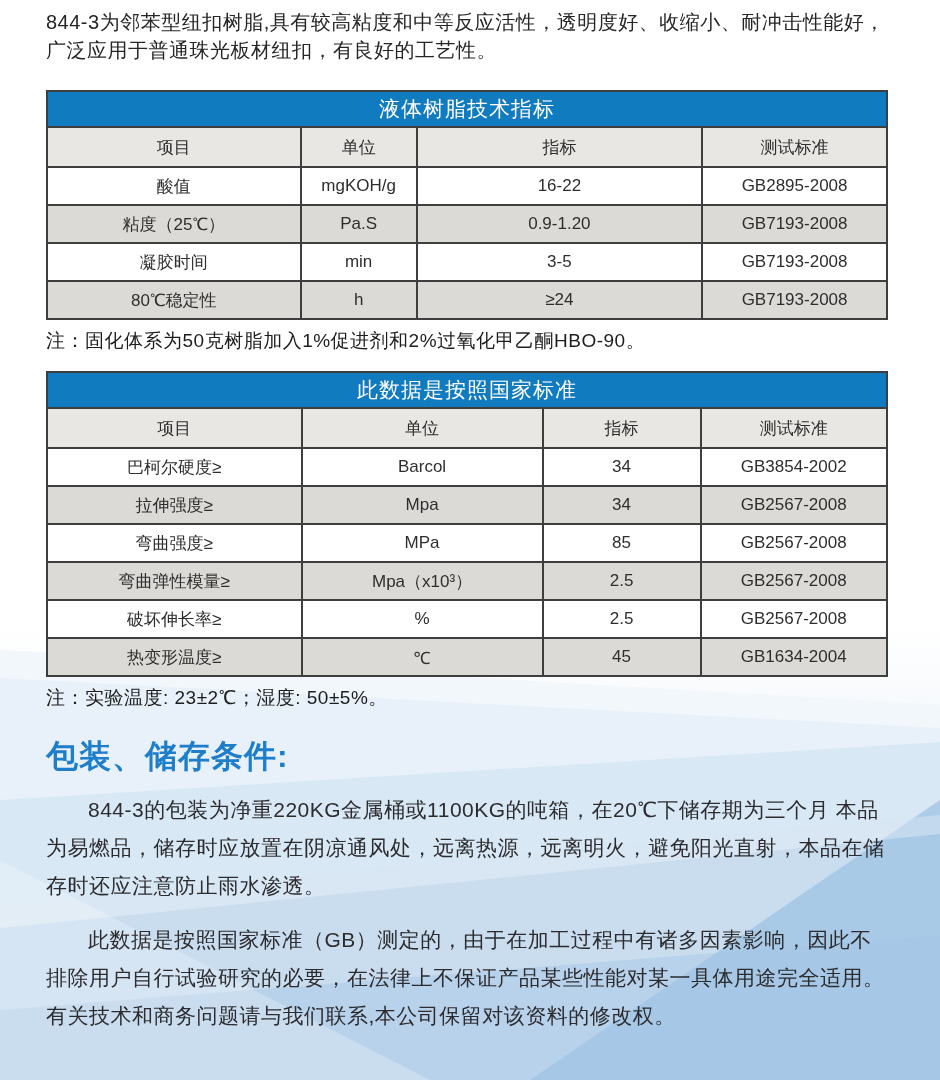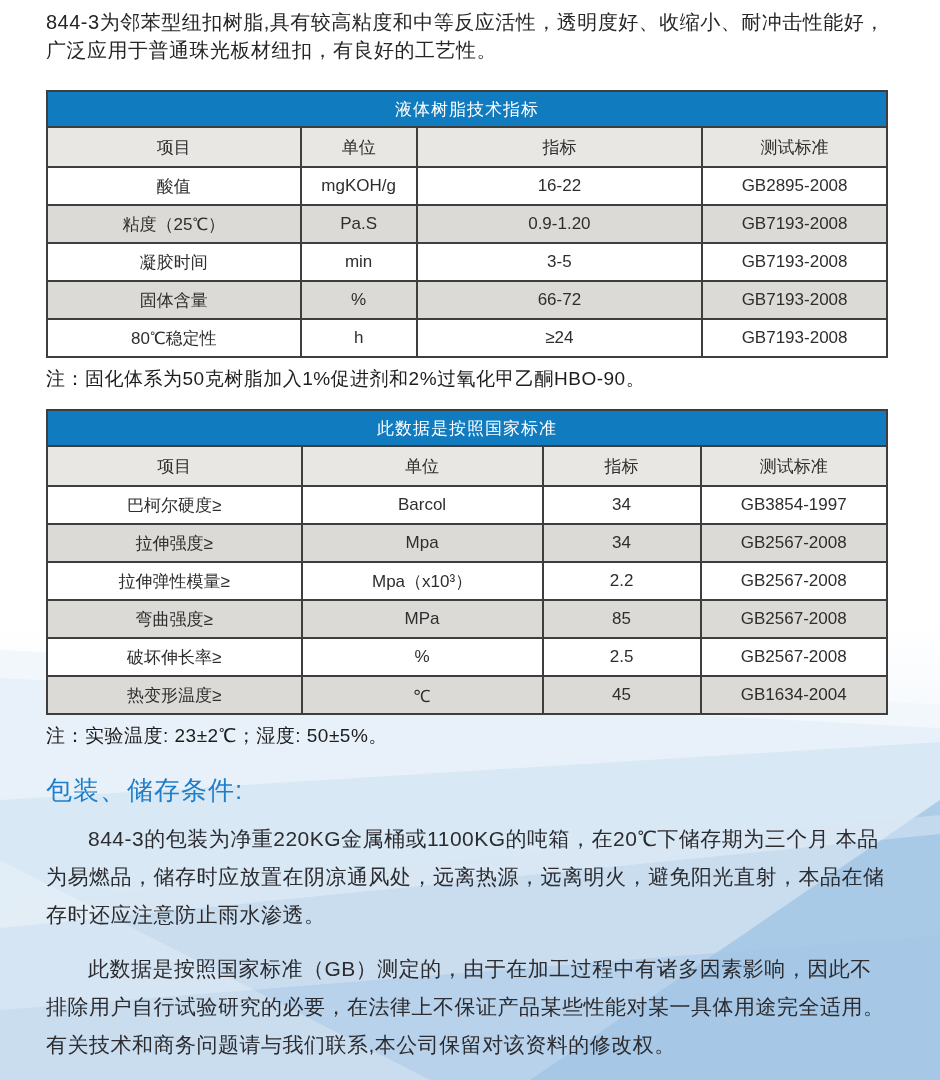--- a/index.html
+++ b/index.html
@@ -22,21 +22,21 @@
     font-size: 20px; line-height: 28px; color: #262626;
     font-weight: 500; letter-spacing: 0.5px;
     margin-bottom: 26px;
   }
 
   .tbl-wrap { width: 842px; }
   .tbl-title {
     width: 100%; height: 36px;
     background: #117bc0;
     border: 2px solid #3e3e3e; border-bottom: none;
-    color: #ffffff; font-size: 17px; font-weight: 500; letter-spacing: 1px;
+    color: #ffffff; font-size: 21px; font-weight: 500; letter-spacing: 1px;
     display: flex; align-items: center; justify-content: center;
   }
   table {
     width: 100%;
     border-collapse: collapse;
     table-layout: fixed;
     background: #ffffff;
   }
   th, td {
     border: 2px solid #3e3e3e;
@@ -60,21 +60,21 @@
   .t2 col:nth-child(4) { width: 22.2%; }
 
   .note {
     font-size: 19px; color: #1d1d1d; font-weight: 500;
     margin-top: 8px; letter-spacing: 0.5px;
   }
   .gap-before-t2 { margin-top: 17px; }
 
   .storage-heading {
     margin-top: 24px;
-    font-size: 26px; font-weight: normal; color: #1e7ec9;
+    font-size: 32px; font-weight: bold; color: #1e7ec9;
     letter-spacing: 1px;
   }
   .body-para {
     margin-top: 12px;
     font-size: 21px; line-height: 38px; color: #2c2c30;
     font-weight: 500; letter-spacing: 0.5px;
     text-indent: 2em;
     width: 846px;
   }
   .body-para + .body-para { margin-top: 16px; }
@@ -129,26 +129,20 @@
               <td>0.9-1.20</td>
               <td>GB7193-2008</td>
             </tr>
             <tr>
               <td>凝胶时间</td>
               <td>min</td>
               <td>3-5</td>
               <td>GB7193-2008</td>
             </tr>
             <tr>
-              <td>固体含量</td>
-              <td>%</td>
-              <td>66-72</td>
-              <td>GB7193-2008</td>
-            </tr>
-            <tr>
               <td>80℃稳定性</td>
               <td>h</td>
               <td>≥24</td>
               <td>GB7193-2008</td>
             </tr>
           </tbody>
       </table>
       <p class="note">注：固化体系为50克树脂加入1%促进剂和2%过氧化甲乙酮HBO-90。</p>
     </section>
 
@@ -167,38 +161,38 @@
             <th>单位</th>
             <th>指标</th>
             <th>测试标准</th>
           </tr>
         </thead>
         <tbody>
             <tr>
               <td>巴柯尔硬度≥</td>
               <td>Barcol</td>
               <td>34</td>
-              <td>GB3854-1997</td>
+              <td>GB3854-2002</td>
             </tr>
             <tr>
               <td>拉伸强度≥</td>
               <td>Mpa</td>
               <td>34</td>
               <td>GB2567-2008</td>
             </tr>
             <tr>
-              <td>拉伸弹性模量≥</td>
-              <td>Mpa（x10³）</td>
-              <td>2.2</td>
-              <td>GB2567-2008</td>
-            </tr>
-            <tr>
               <td>弯曲强度≥</td>
               <td>MPa</td>
               <td>85</td>
+              <td>GB2567-2008</td>
+            </tr>
+            <tr>
+              <td>弯曲弹性模量≥</td>
+              <td>Mpa（x10³）</td>
+              <td>2.5</td>
               <td>GB2567-2008</td>
             </tr>
             <tr>
               <td>破坏伸长率≥</td>
               <td>%</td>
               <td>2.5</td>
               <td>GB2567-2008</td>
             </tr>
             <tr>
               <td>热变形温度≥</td>

